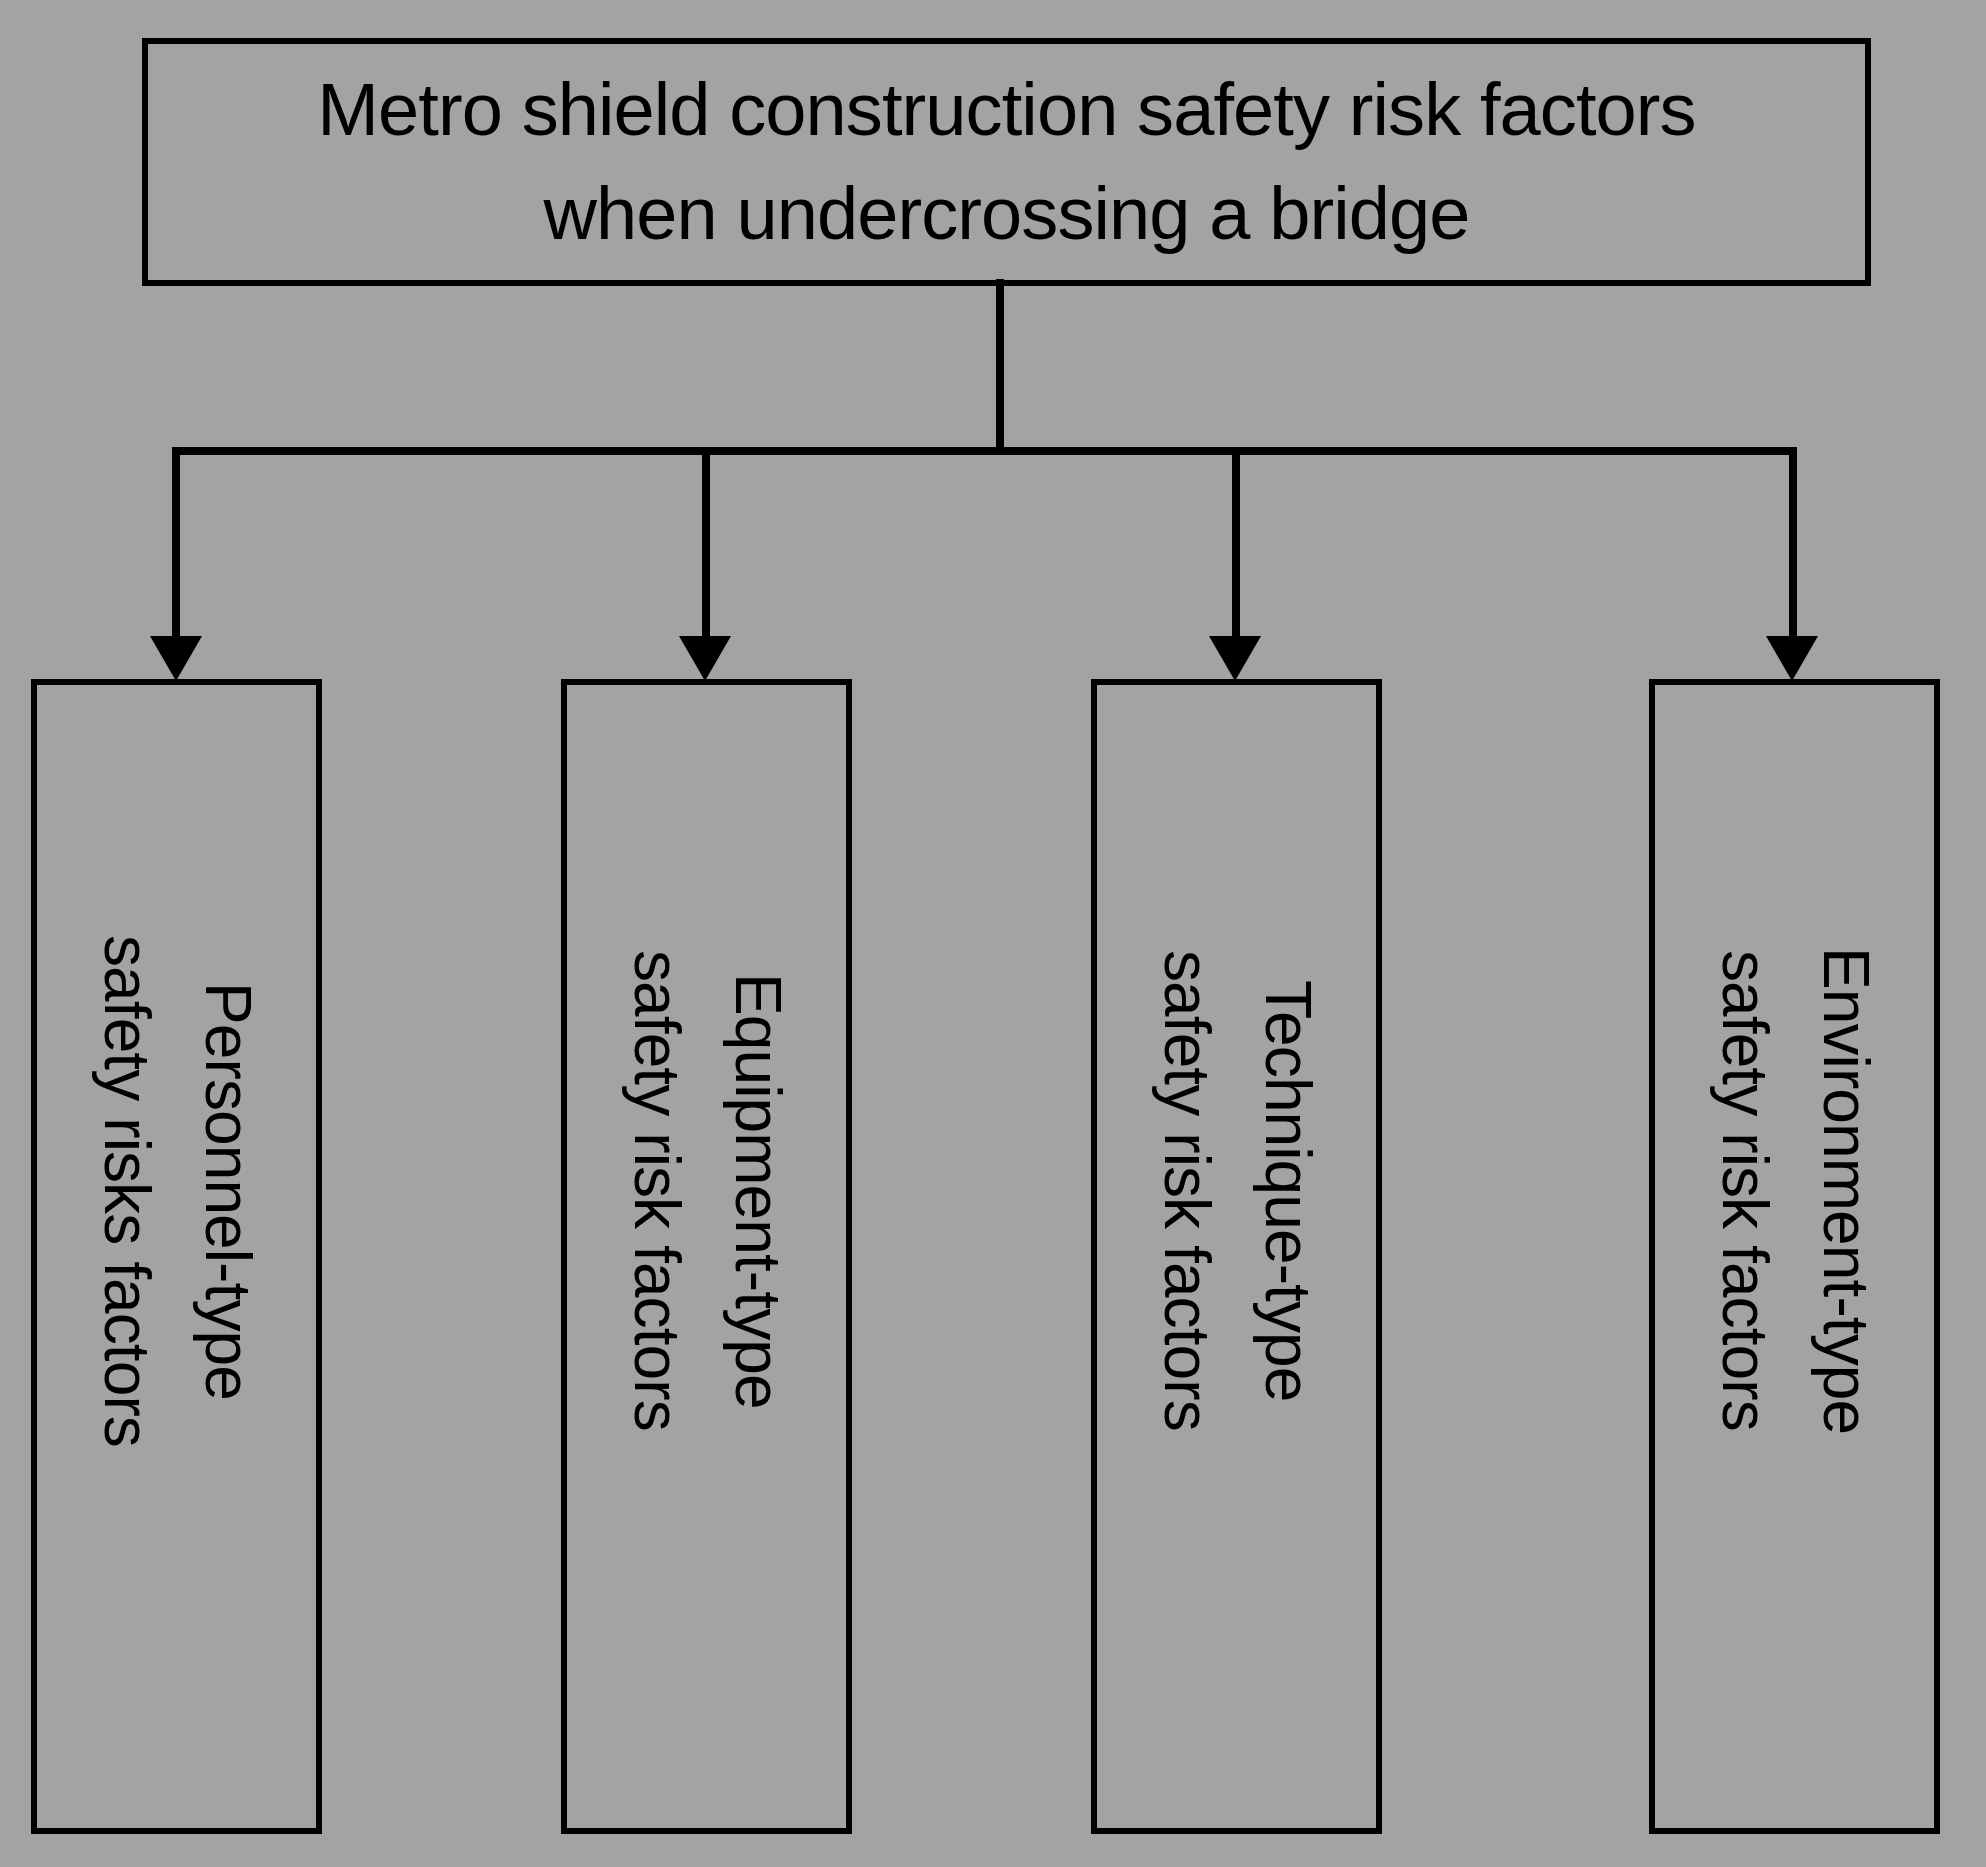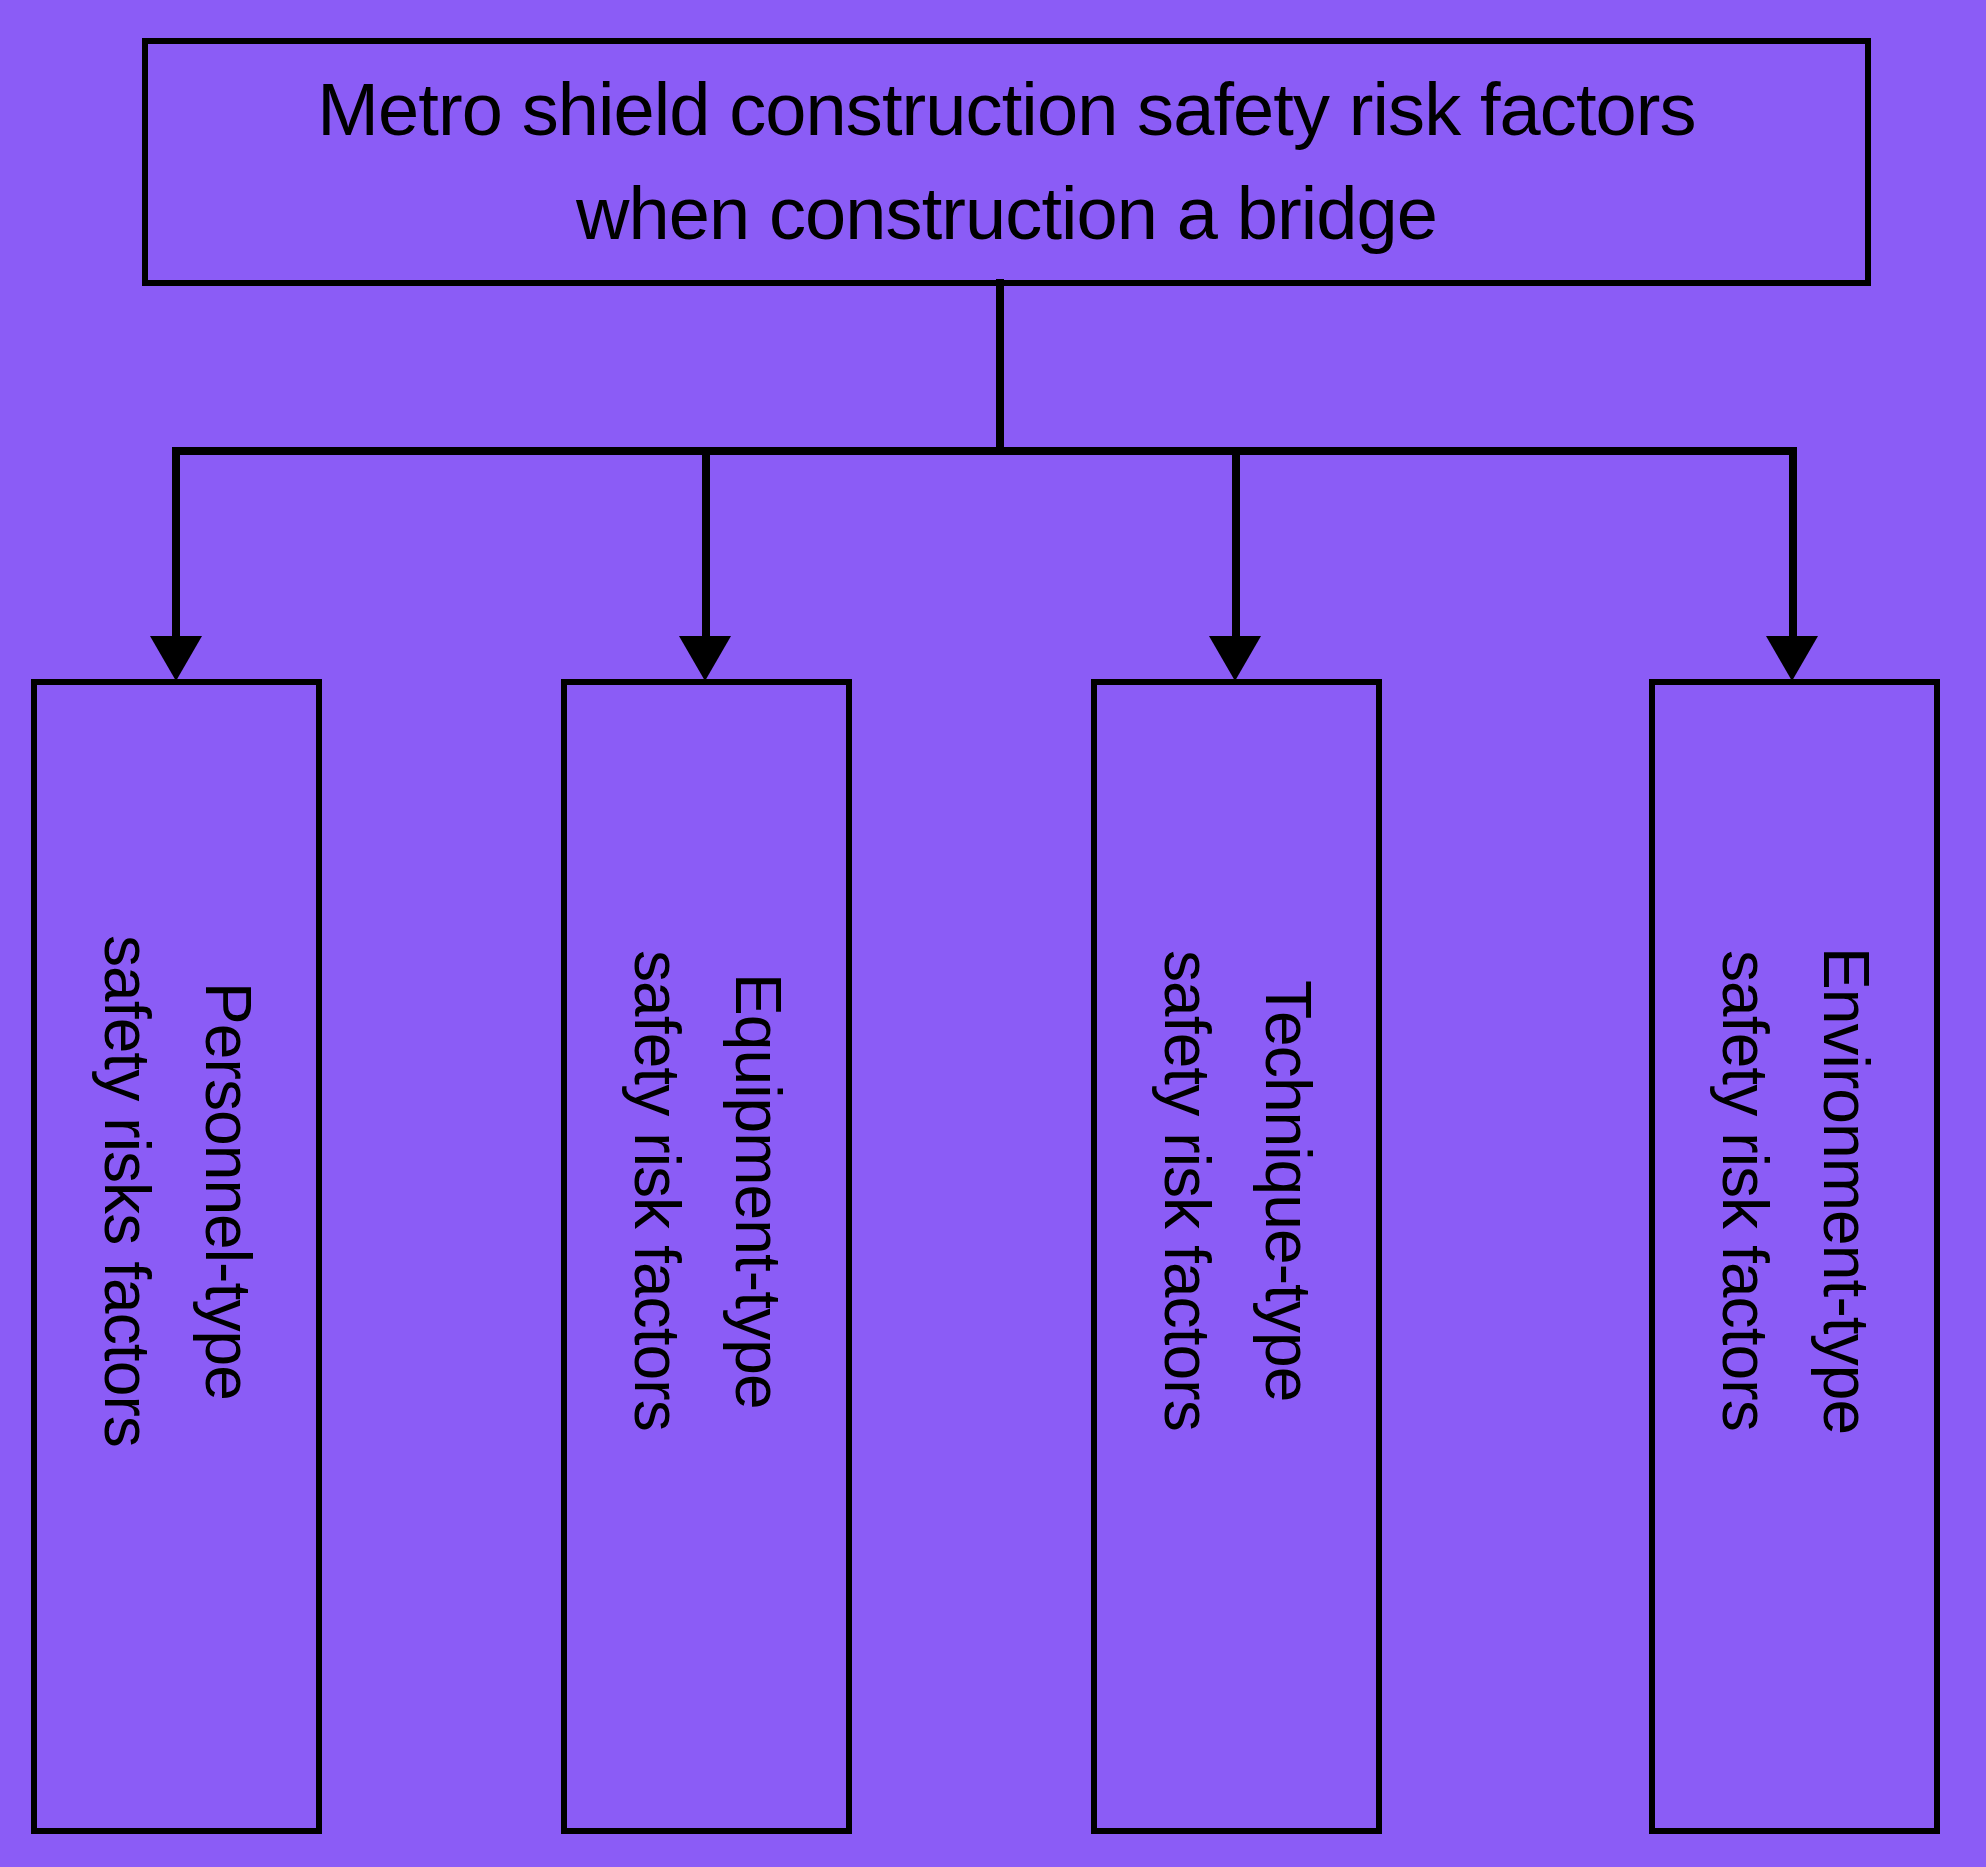--- a/index.html
+++ b/index.html
@@ -4,21 +4,21 @@
 <style>
   html, body {
     margin: 0;
     padding: 0;
     background: #ffffff;
   }
   .canvas {
     position: relative;
     width: 1986px;
     height: 1867px;
-    background: #8b5cf6;
+    background: #a3a3a3;
     font-family: "Liberation Sans", "DejaVu Sans", sans-serif;
     color: #000000;
   }
 
   
   .root-node {
     position: absolute;
     left: 142px;
     top: 38px;
     width: 1729px;
@@ -92,21 +92,21 @@
     white-space: nowrap;
   }
 </style>
 </head>
 <body>
 
 <div class="canvas">
 
   <div class="root-node">
     <div class="title-line">Metro shield construction safety risk factors</div>
-    <div class="title-line">when construction a bridge</div>
+    <div class="title-line">when undercrossing a bridge</div>
   </div>
 
   <div class="line stem-line"></div>
   <div class="line bus-line"></div>
 
   <div class="line branch-line b1"></div>
   <div class="line branch-line b2"></div>
   <div class="line branch-line b3"></div>
   <div class="line branch-line b4"></div>
 

